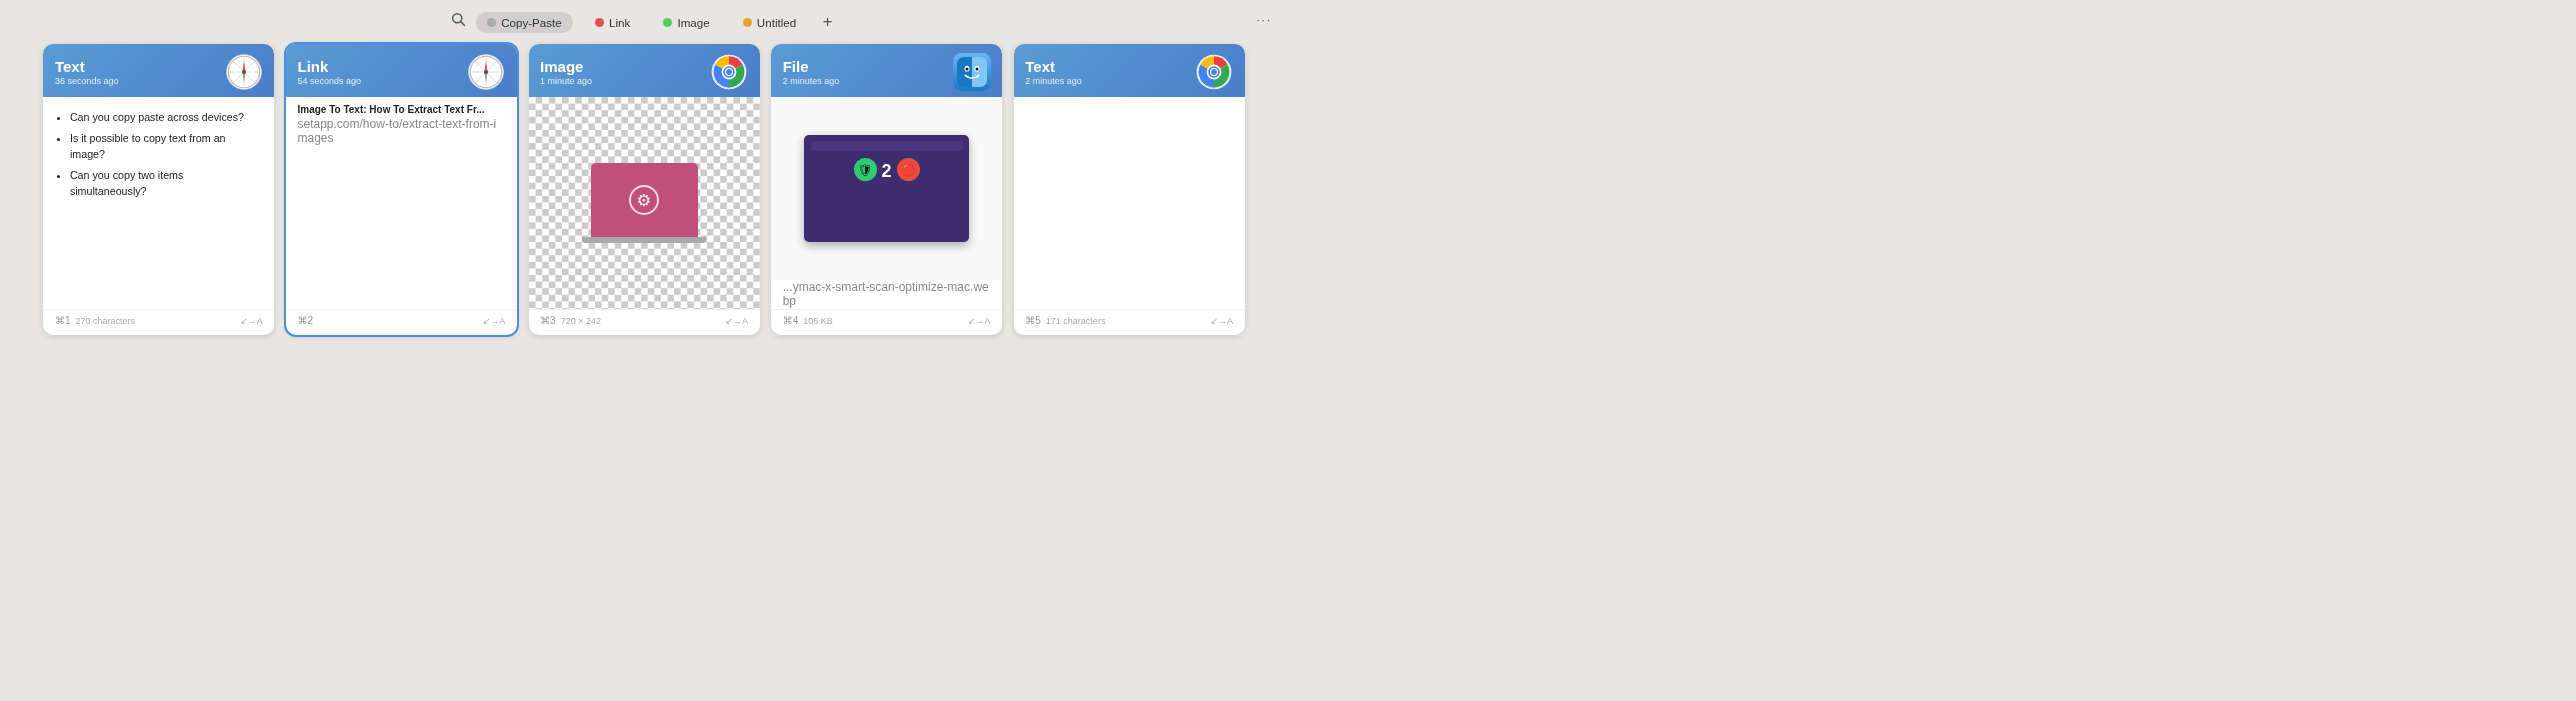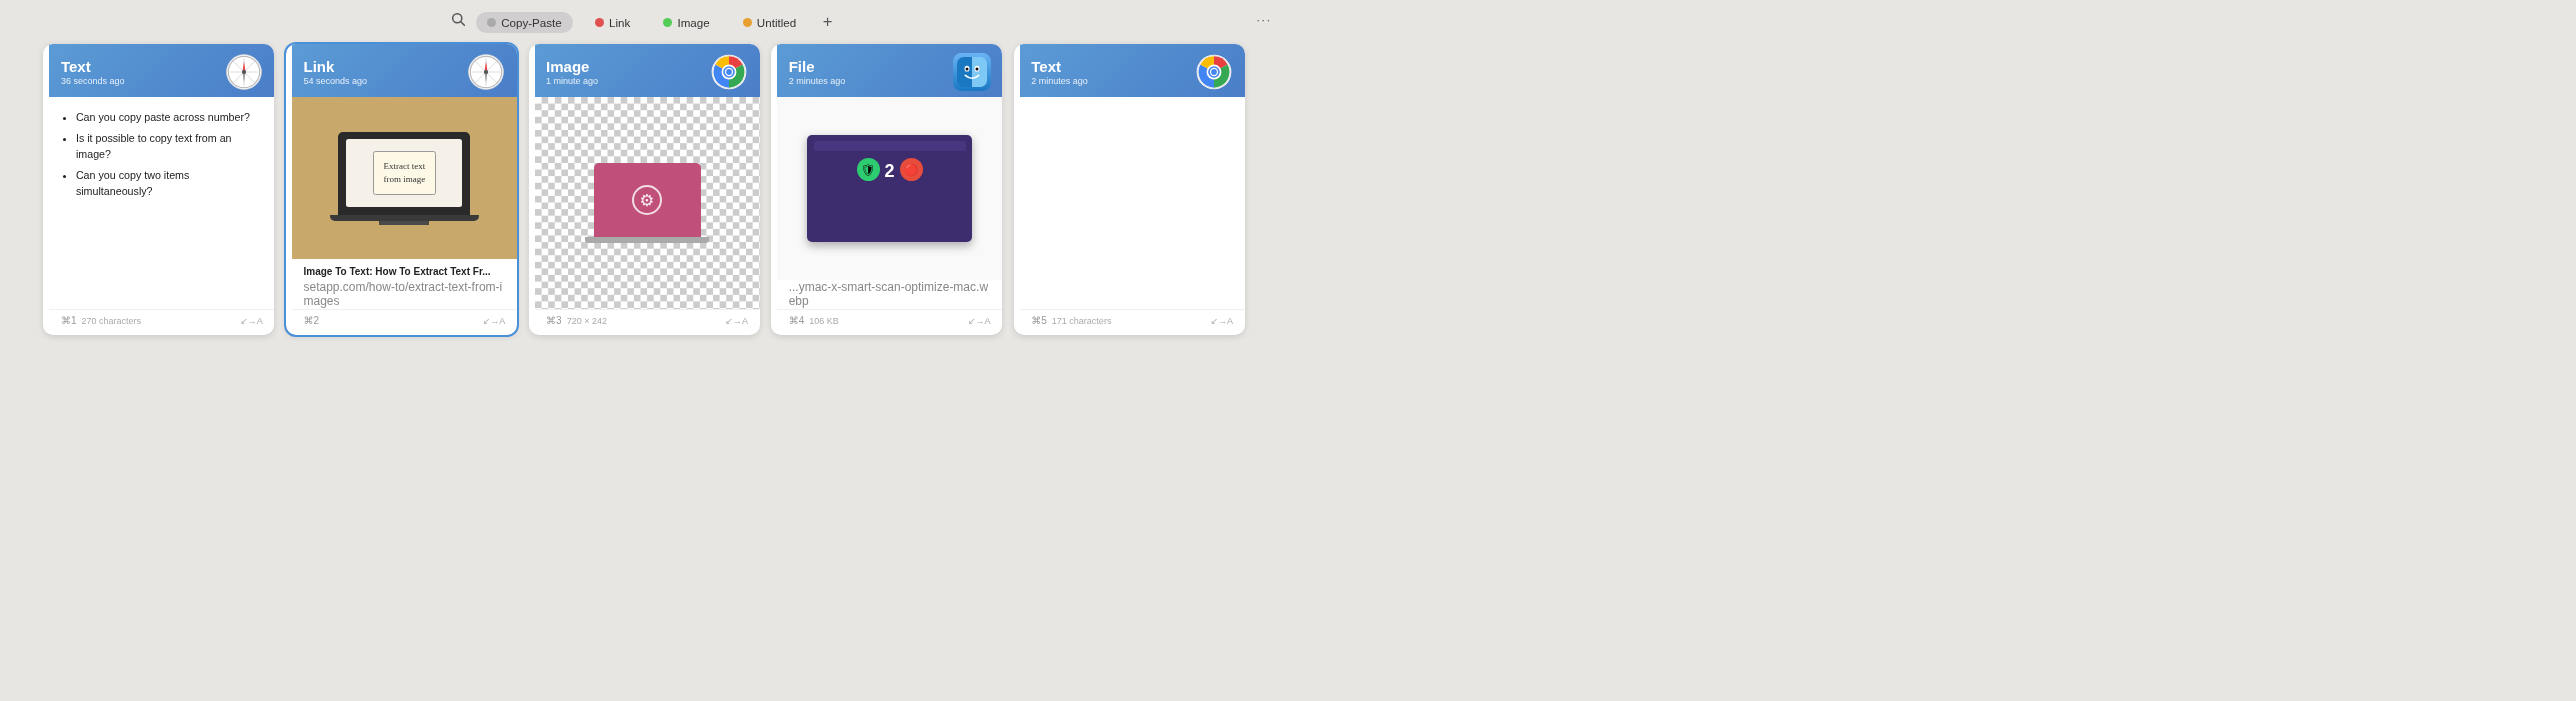--- a/index.html
+++ b/index.html
@@ -83,21 +83,20 @@
     
     .card {
       background: #fff;
       border-radius: 10px;
       width: 231px;
       flex-shrink: 0;
       display: flex;
       flex-direction: column;
       overflow: hidden;
       box-shadow: 0 1.7px 6.6px rgba(0,0,0,0.12);
-      padding-left: 6px;
     }
 
     .card.selected {
       outline: 2.5px solid #4a90d9;
     }
 
     .card-header {
       display: flex;
       align-items: center;
       justify-content: space-between;
@@ -403,21 +402,21 @@
         <polygon points="23,10 21,24 23,26 25,24" fill="#e84040"></polygon>
 
         <polygon points="23,36 21,22 23,20 25,22" fill="#999"></polygon>
         <circle cx="23" cy="23" r="2.5" fill="#555"></circle>
 
         <circle cx="23" cy="23" r="19" fill="none" stroke="#bbb" stroke-width="1.5"></circle>
       </svg>
     </div>
     <div class="card-body">
       <ul>
-        <li>Can you copy paste across number?</li>
+        <li>Can you copy paste across devices?</li>
         <li>Is it possible to copy text from an image?</li>
         <li>Can you copy two items simultaneously?</li>
       </ul>
     </div>
     <div class="card-footer">
       <div class="footer-left">
         <span class="footer-cmd">⌘1</span>
         <span class="footer-chars">270 characters</span>
       </div>
       <span class="footer-right">↙→A</span>
@@ -437,32 +436,20 @@
         <line x1="6" y1="23" x2="40" y2="23" stroke="#ccc" stroke-width="0.8"></line>
         <line x1="10" y1="10" x2="36" y2="36" stroke="#ccc" stroke-width="0.8"></line>
         <line x1="36" y1="10" x2="10" y2="36" stroke="#ccc" stroke-width="0.8"></line>
         <polygon points="23,10 21,24 23,26 25,24" fill="#e84040"></polygon>
         <polygon points="23,36 21,22 23,20 25,22" fill="#999"></polygon>
         <circle cx="23" cy="23" r="2.5" fill="#555"></circle>
         <circle cx="23" cy="23" r="19" fill="none" stroke="#bbb" stroke-width="1.5"></circle>
       </svg>
     </div>
 
-    <div class="link-image-area">
-      <div style="display:flex;flex-direction:column;align-items:center;">
-        <div class="laptop-mockup">
-          <div class="laptop-screen">
-            <div class="extract-text-box" style="white-space:pre-line;">Extract text
-from image</div>
-          </div>
-        </div>
-        <div class="laptop-base"></div>
-        <div class="laptop-stand"></div>
-      </div>
-    </div>
     <div class="link-title-text">Image To Text: How To Extract Text Fr...</div>
     <div class="link-url-text">setapp.com/how-to/extract-text-from-images</div>
     <div class="card-footer">
       <div class="footer-left">
         <span class="footer-cmd">⌘2</span>
       </div>
       <span class="footer-right">↙→A</span>
     </div>
   </div>
 

